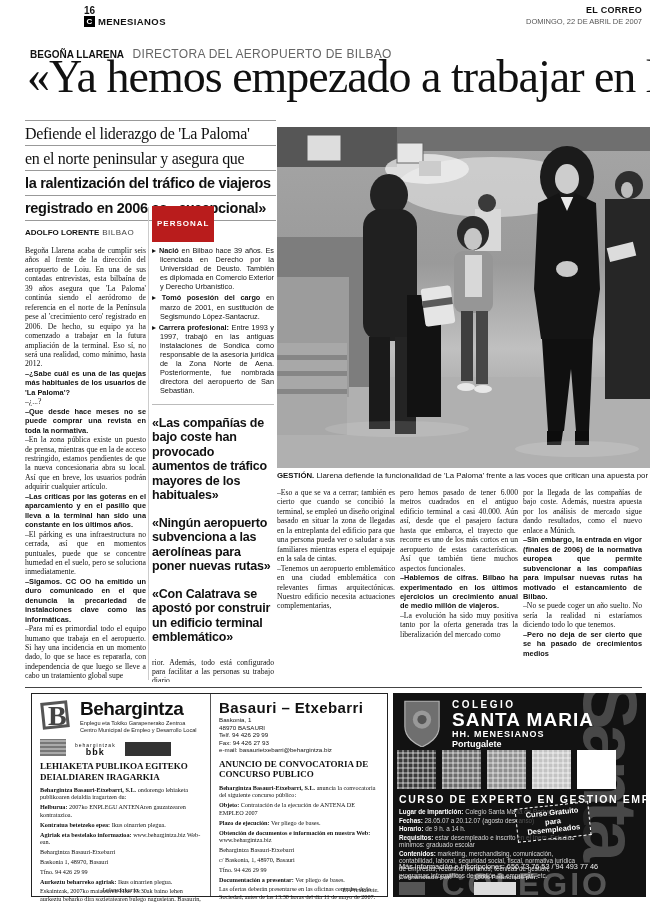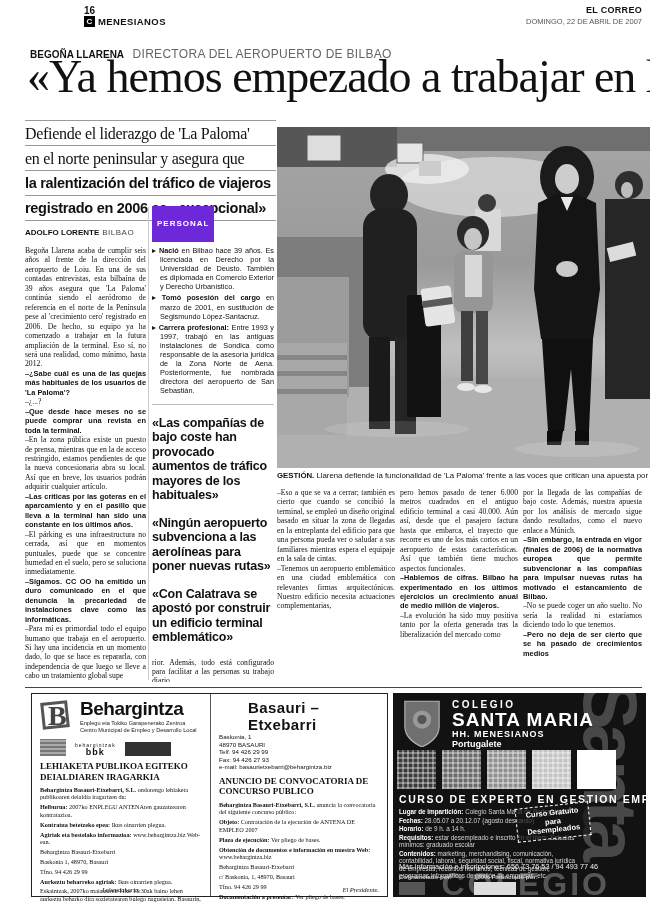--- a/index.html
+++ b/index.html
@@ -31,21 +31,21 @@
   .col p{margin:0;}
   .col .a{font:7.7px/9.45px "Liberation Serif",serif;}
   .col .q{font:bold 7.4px/9.45px "Liberation Sans",sans-serif;}
   .col1{left:25px;top:228px;width:121px;height:455px;}
   .byline{font:bold 8px "Liberation Sans",sans-serif;margin-bottom:9px;text-align:left;}
   .byline .place{font-weight:normal;color:#444;letter-spacing:.5px;margin-left:3px;}
   .col2{left:152px;top:206px;width:122px;height:476px;}
   .vrule{position:absolute;left:148px;top:207px;height:473px;border-left:1px solid #ccc;}
 
   .personal{border-bottom:1px solid #bbb;padding-bottom:6px;}
-  .personal-title{display:inline-block;background:#6d28d9;color:#fff;font:bold 8px/12px "Liberation Sans",sans-serif;padding:12px 5px;letter-spacing:1px;margin-bottom:4px;}
+  .personal-title{display:inline-block;background:#b91c1c;color:#fff;font:bold 8px/12px "Liberation Sans",sans-serif;padding:12px 5px;letter-spacing:1px;margin-bottom:4px;}
   .personal-items div{font:7.3px/9.1px "Liberation Sans",sans-serif;text-align:justify;margin-bottom:2px;padding-left:8px;text-indent:-8px;}
   .personal-items .bullet::before{content:"▸ ";font-size:8px;}
   .quotes{margin-top:11px;}
   .quotes div{font:bold 12.5px/14.5px "Liberation Sans",sans-serif;letter-spacing:-.2px;margin-bottom:13px;text-align:left;}
 
   
   .photo{position:absolute;left:277px;top:127px;width:373px;height:341px;overflow:hidden;background:#8d8d8d;}
   .photo svg{display:block;width:100%;height:100%;}
   .caption{position:absolute;left:277px;top:471px;width:373px;font:7.8px/10px "Liberation Sans",sans-serif;white-space:nowrap;overflow:hidden;}
   .col3{left:277px;top:488px;width:118px;height:197px;}
@@ -64,21 +64,21 @@
   .partners{display:flex;gap:9px;align-items:flex-end;margin:4px 0 2px;}
   .plogo1{width:26px;height:17px;background:repeating-linear-gradient(0deg,#777 0 2px,#aaa 2px 4px);}
   .p2a{font:5px "Liberation Sans",sans-serif;letter-spacing:1px;text-align:center;}
   .p2b{font:bold 9px/8px "Liberation Sans",sans-serif;text-align:center;letter-spacing:1px;}
   .plogo3{width:46px;height:14px;background:#333;}
   .bh-h{font:bold 9px/10.5px "Liberation Serif",serif;text-align:left;margin:5px 0 4px;}
   .bh-paras p{font:6.2px/7.4px "Liberation Serif",serif;margin:0 0 2.5px;text-align:left;}
   .bh-sig{position:absolute;bottom:3px;font:italic 6.5px "Liberation Serif",serif;}
   .sig-eu{left:0;right:0;text-align:center;}
   .sig-es{right:8px;text-align:right;}
-  .bh-place{font:bold 15px/17px "Liberation Sans",sans-serif;letter-spacing:.4px;margin-left:29px;}
+  .bh-place{font:bold 15px/17px "Liberation Sans",sans-serif;letter-spacing:.4px;}
   .bh-addr div{font:6.2px/7.6px "Liberation Sans",sans-serif;}
 
   .ad-sm{position:absolute;left:393px;top:693px;width:253px;height:204px;background:#121212;color:#e8e8e8;overflow:hidden;font-family:"Liberation Sans",sans-serif;}
   .sm-watermark{position:absolute;right:-8px;top:-14px;writing-mode:vertical-rl;font:bold 76px "Liberation Sans",sans-serif;color:#8a8a8a;opacity:.45;letter-spacing:-6px;z-index:0;}
   .sm-colegio{position:absolute;right:36px;bottom:-6px;font:bold 32px "Liberation Sans",sans-serif;color:#9a9a9a;opacity:.5;letter-spacing:3px;z-index:0;}
   .sm-inner{position:relative;z-index:1;height:100%;}
   .sm-head{position:absolute;left:8px;top:6px;display:flex;gap:9px;}
   .sm-college{font:bold 10px/11px "Liberation Sans",sans-serif;letter-spacing:2.5px;color:#fff;}
   .sm-name{font:bold 19px/19px "Liberation Sans",sans-serif;letter-spacing:1px;color:#fff;}
   .sm-sub{font:bold 9px/10px "Liberation Sans",sans-serif;letter-spacing:1px;color:#fff;}
@@ -128,21 +128,21 @@
     </section>
 
   <div class="col col1">
     <div class="byline">
       <span>ADOLFO LORENTE</span><span class="place">BILBAO</span>
     </div>
     <div>
         <p class="a">Begoña Llarena acaba de cumplir seis años al frente de la dirección del aeropuerto de Loiu. En una de sus contadas entrevistas, esta bilbaína de 39 años asegura que 'La Paloma' continúa siendo el aeródromo de referencia en el norte de la Península pese al 'crecimiento cero' registrado en 2006. De hecho, su equipo ya ha comenzado a trabajar en la futura ampliación de la terminal. Eso sí, no será una realidad, como mínimo, hasta 2012.</p>
         <p class="q">–¿Sabe cuál es una de las quejas más habituales de los usuarios de 'La Paloma'?</p>
         <p class="a">–¿...?</p>
-        <p class="q">–Que desde hace meses no se puede comprar una revista en toda la terminal.</p>
+        <p class="q">–Que desde hace meses no se puede comprar una revista en toda la normativa.</p>
         <p class="a">–En la zona pública existe un puesto de prensa, mientras que en la de acceso restringido, estamos pendientes de que la nueva concesionaria abra su local. Así que en breve, los usuarios podrán adquirir cualquier artículo.</p>
         <p class="q">–Las críticas por las goteras en el aparcamiento y en el pasillo que lleva a la terminal han sido una constante en los últimos años.</p>
         <p class="a">–El párking es una infraestructura no cerrada, así que en momentos puntuales, puede que se concentre humedad en el suelo, pero se soluciona inmediatamente.</p>
         <p class="q">–Sigamos. CC OO ha emitido un duro comunicado en el que denuncia la precariedad de instalaciones clave como las informáticas.</p>
         <p class="a">–Para mí es primordial todo el equipo humano que trabaja en el aeropuerto. Si hay una incidencia en un momento dado, lo que se hace es repararla, con independencia de que luego se lleve a cabo un tratamiento global supe</p>
       </div>
   </div>
 
   <div class="vrule"></div>
 

